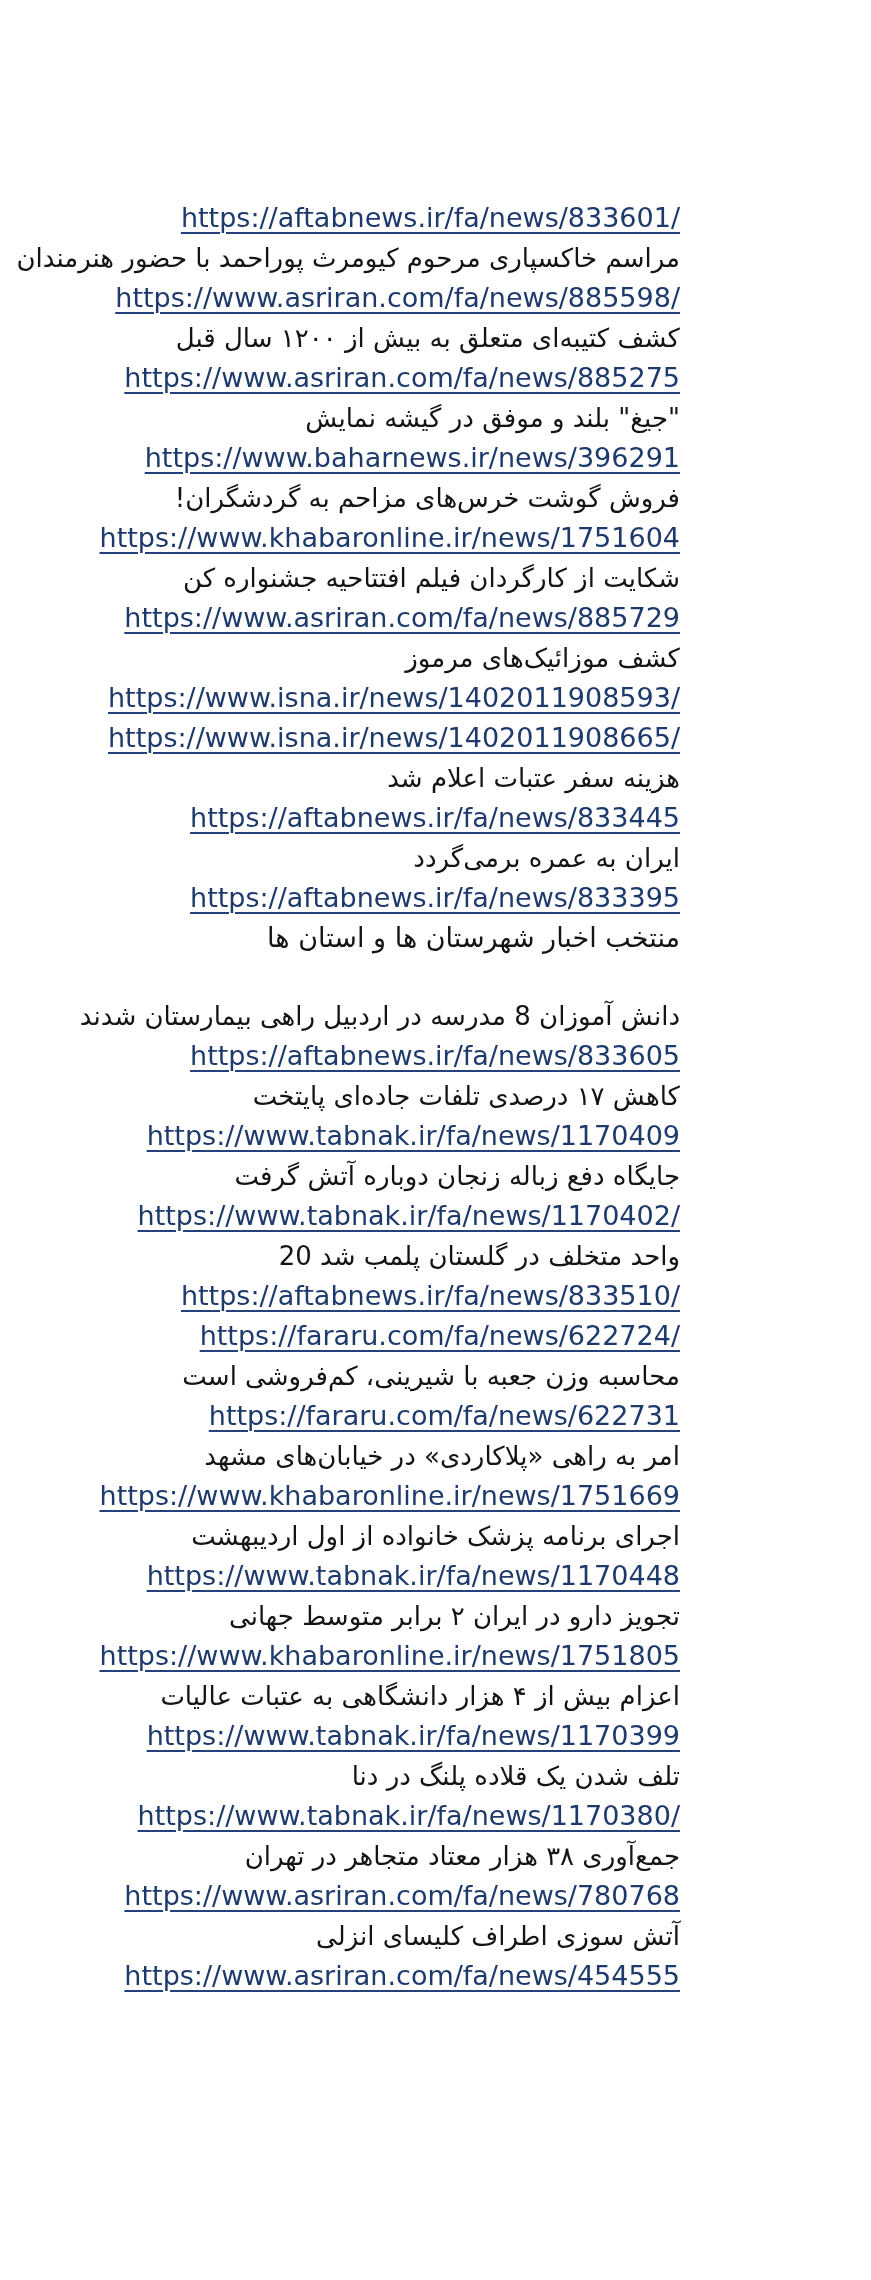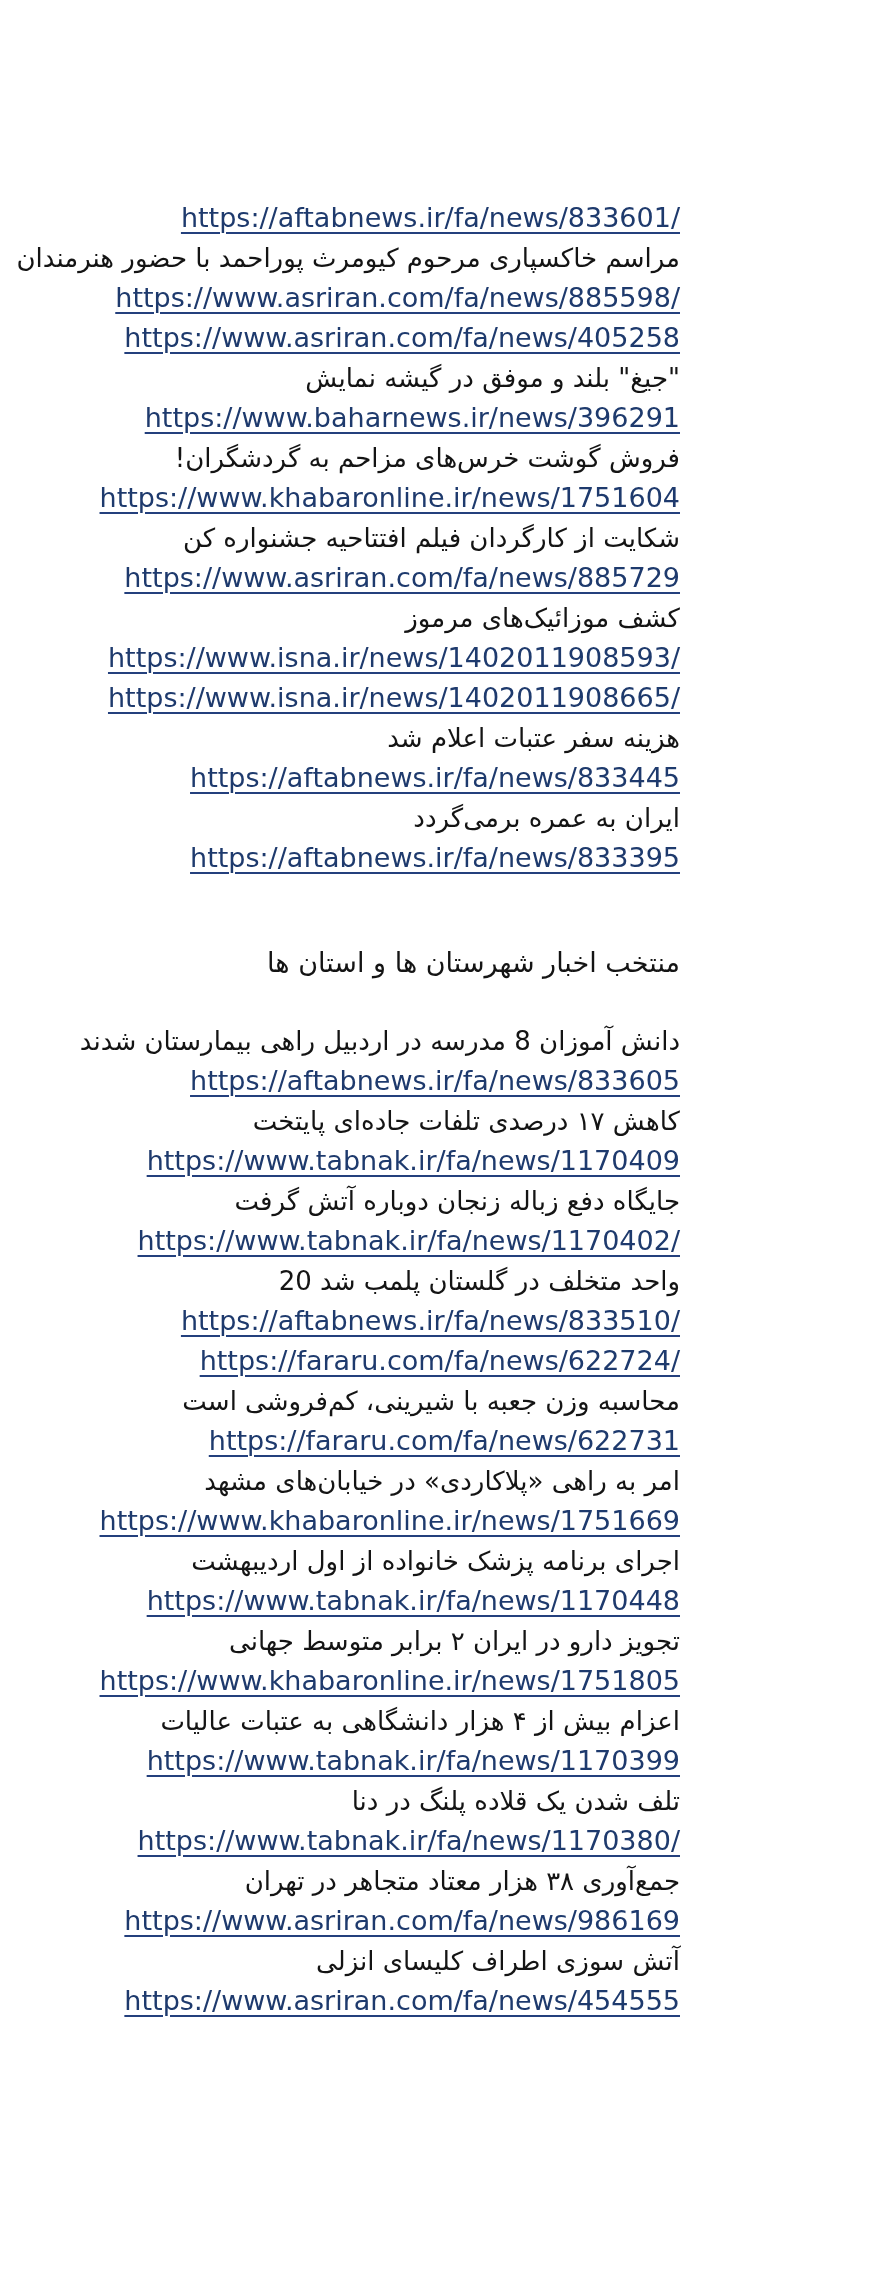--- a/index.html
+++ b/index.html
@@ -33,39 +33,39 @@
     text-decoration-thickness: 2px;
     text-underline-offset: 5px;
     unicode-bidi: isolate;
     cursor: pointer;
   }
   .headline {
     font-size: 26px;
     color: #141414;
   }
   .section-header {
-    margin-top: 65px;
     margin-bottom: 38px;
     padding-left: 175px; 
     height: 40px;
     line-height: 40px;
     font-size: 27px;
     color: #141414;
     white-space: nowrap;
   }
 </style>
 </head>
 <body>
 
 <div class="doc">
   <div id="block1">
       <div class="line"><a class="url" dir="ltr" href="#">https://aftabnews.ir/fa/news/833601/</a></div>
       <div class="line headline">مراسم خاکسپاری مرحوم کیومرث پوراحمد با حضور هنرمندان</div>
       <div class="line"><a class="url" dir="ltr" href="#">https://www.asriran.com/fa/news/885598/</a></div>
-      <div class="line"><a class="url" dir="ltr" href="#">https://www.asriran.com/fa/news/405258</a></div>
+      <div class="line headline">کشف کتیبه‌ای متعلق به بیش از ۱۲۰۰ سال قبل</div>
+      <div class="line"><a class="url" dir="ltr" href="#">https://www.asriran.com/fa/news/885275</a></div>
       <div class="line headline">"جیغ" بلند و موفق در گیشه نمایش</div>
       <div class="line"><a class="url" dir="ltr" href="#">https://www.baharnews.ir/news/396291</a></div>
       <div class="line headline">فروش گوشت خرس‌های مزاحم به گردشگران!</div>
       <div class="line"><a class="url" dir="ltr" href="#">https://www.khabaronline.ir/news/1751604</a></div>
       <div class="line headline">شکایت از کارگردان فیلم افتتاحیه جشنواره کن</div>
       <div class="line"><a class="url" dir="ltr" href="#">https://www.asriran.com/fa/news/885729</a></div>
       <div class="line headline">کشف موزائیک‌های مرموز</div>
       <div class="line"><a class="url" dir="ltr" href="#">https://www.isna.ir/news/1402011908593/</a></div>
       <div class="line"><a class="url" dir="ltr" href="#">https://www.isna.ir/news/1402011908665/</a></div>
       <div class="line headline">هزینه سفر عتبات اعلام شد</div>
@@ -90,17 +90,17 @@
       <div class="line"><a class="url" dir="ltr" href="#">https://www.khabaronline.ir/news/1751669</a></div>
       <div class="line headline">اجرای برنامه پزشک خانواده از اول اردیبهشت</div>
       <div class="line"><a class="url" dir="ltr" href="#">https://www.tabnak.ir/fa/news/1170448</a></div>
       <div class="line headline">تجویز دارو در ایران ۲ برابر متوسط جهانی</div>
       <div class="line"><a class="url" dir="ltr" href="#">https://www.khabaronline.ir/news/1751805</a></div>
       <div class="line headline">اعزام بیش از ۴ هزار دانشگاهی به عتبات عالیات</div>
       <div class="line"><a class="url" dir="ltr" href="#">https://www.tabnak.ir/fa/news/1170399</a></div>
       <div class="line headline">تلف شدن یک قلاده پلنگ در دنا</div>
       <div class="line"><a class="url" dir="ltr" href="#">https://www.tabnak.ir/fa/news/1170380/</a></div>
       <div class="line headline">جمع‌آوری ۳۸ هزار معتاد متجاهر در تهران</div>
-      <div class="line"><a class="url" dir="ltr" href="#">https://www.asriran.com/fa/news/986169</a></div>
+      <div class="line"><a class="url" dir="ltr" href="#">https://www.asriran.com/fa/news/780768</a></div>
       <div class="line headline">آتش سوزی اطراف کلیسای انزلی</div>
       <div class="line"><a class="url" dir="ltr" href="#">https://www.asriran.com/fa/news/454555</a></div>
     </div>
 </div>
 
 </body></html>

